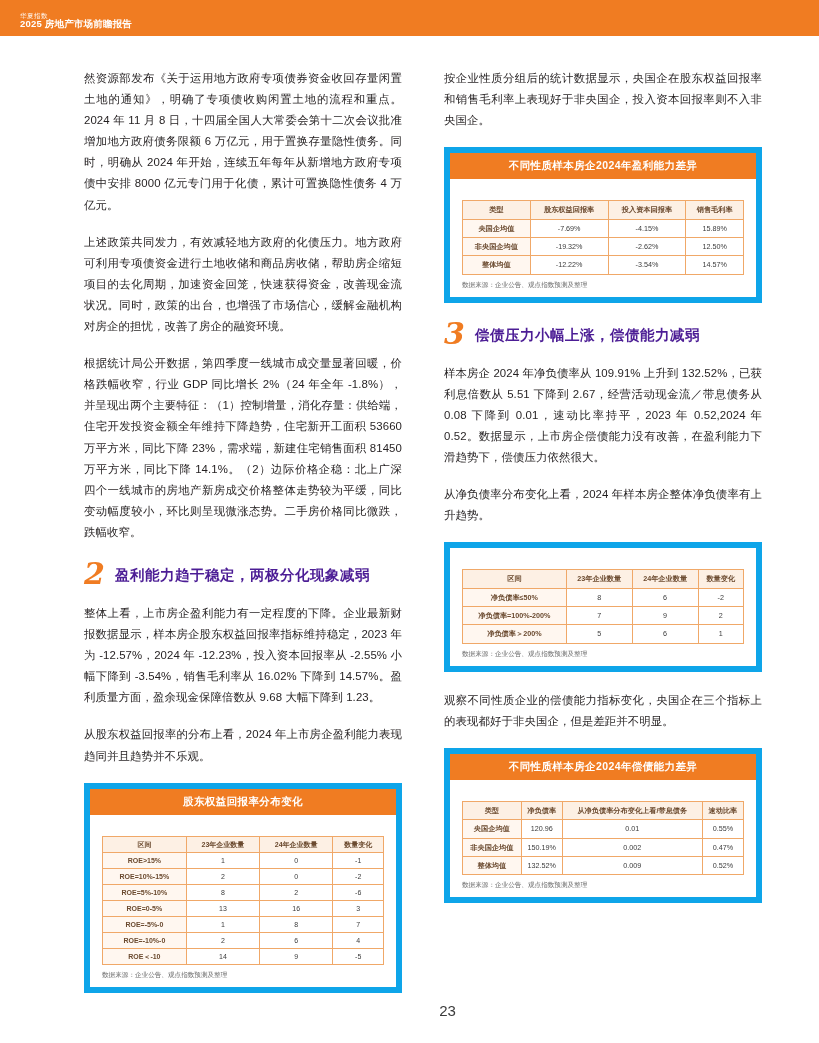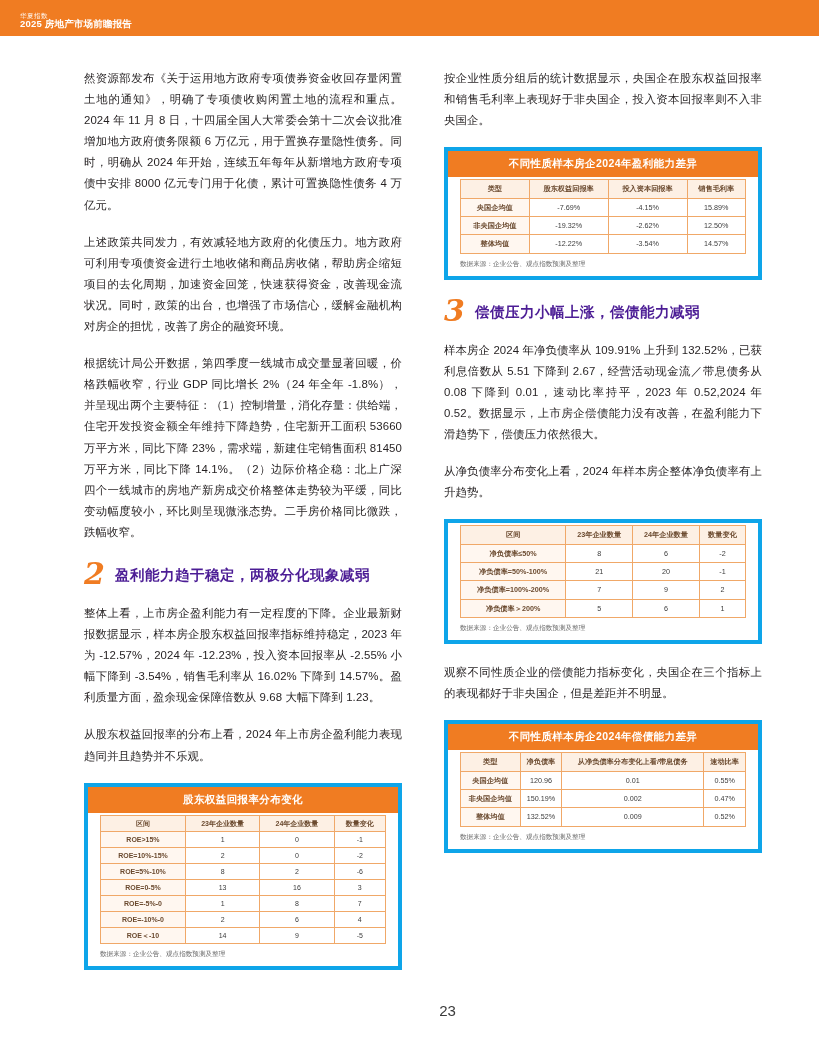--- a/index.html
+++ b/index.html
@@ -86,38 +86,38 @@
   }
   .section-title {
     font-size: 14.5px;
     font-weight: bold;
     color: #4c1d95;
     letter-spacing: 0.5px;
   }
 
   
   .figure {
-    border: 4px solid #0ea5e9;
+    border: 6px solid #0ea5e9;
     margin: 6px 0 18px 0;
     background: #ffffff;
     box-sizing: border-box;
   }
   .figure-title {
     background: #f07c22;
     color: #ffffff;
     font-size: 10.5px;
     font-weight: bold;
     text-align: center;
     padding: 6px 4px;
     letter-spacing: 0.4px;
   }
   table.data {
     border-collapse: collapse;
     width: calc(100% - 24px);
-    margin: 2px 12px 4px 12px;
+    margin: 21px 12px 4px 12px;
     font-size: 7.2px;
   }
   table.data th, table.data td {
     border: 1px solid #f0a868;
     padding: 4px 2px;
     text-align: center;
     color: #3b3b3b;
     line-height: 1.3;
   }
   table.data th {
@@ -301,26 +301,20 @@
           </tr>
         </thead>
         <tbody>
           <tr>
             <td class="rowhead">净负债率≤50%</td>
             <td>8</td>
             <td>6</td>
             <td>-2</td>
           </tr>
           <tr>
-            <td class="rowhead">净负债率=50%-100%</td>
-            <td>21</td>
-            <td>20</td>
-            <td>-1</td>
-          </tr>
-          <tr>
             <td class="rowhead">净负债率=100%-200%</td>
             <td>7</td>
             <td>9</td>
             <td>2</td>
           </tr>
           <tr>
             <td class="rowhead">净负债率＞200%</td>
             <td>5</td>
             <td>6</td>
             <td>1</td>

